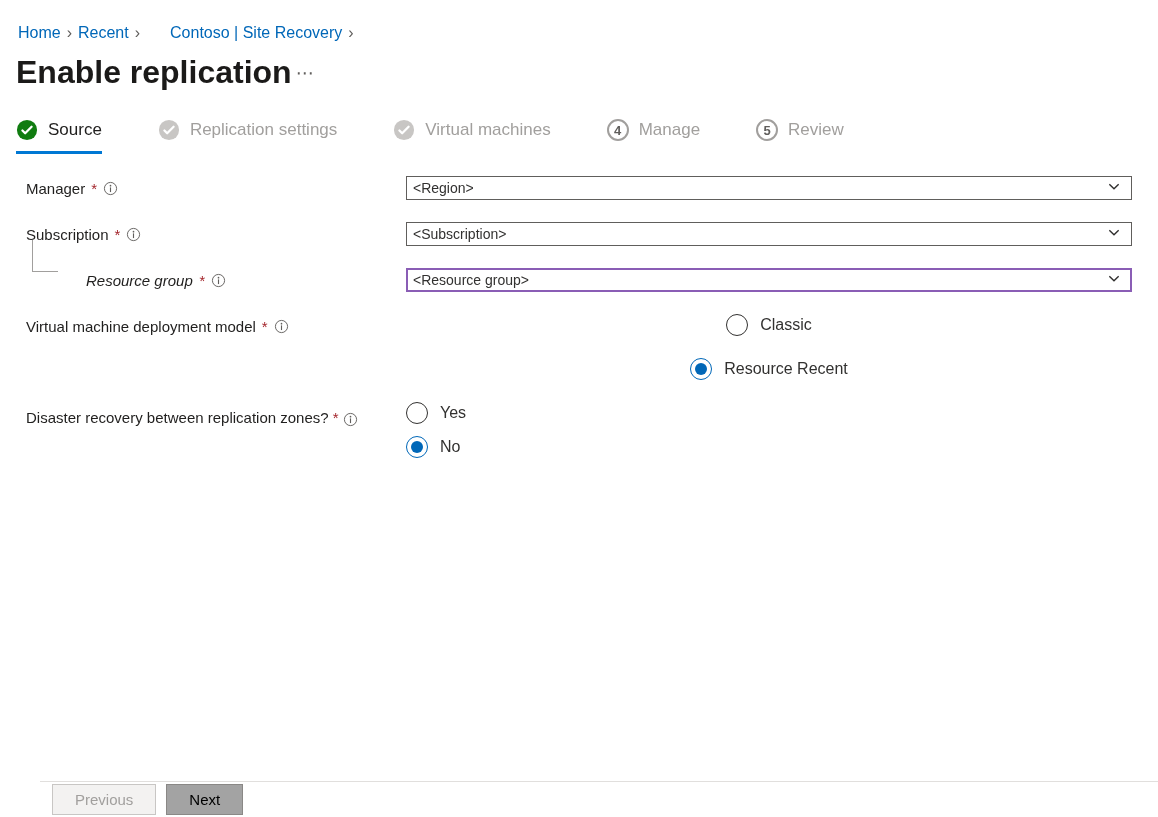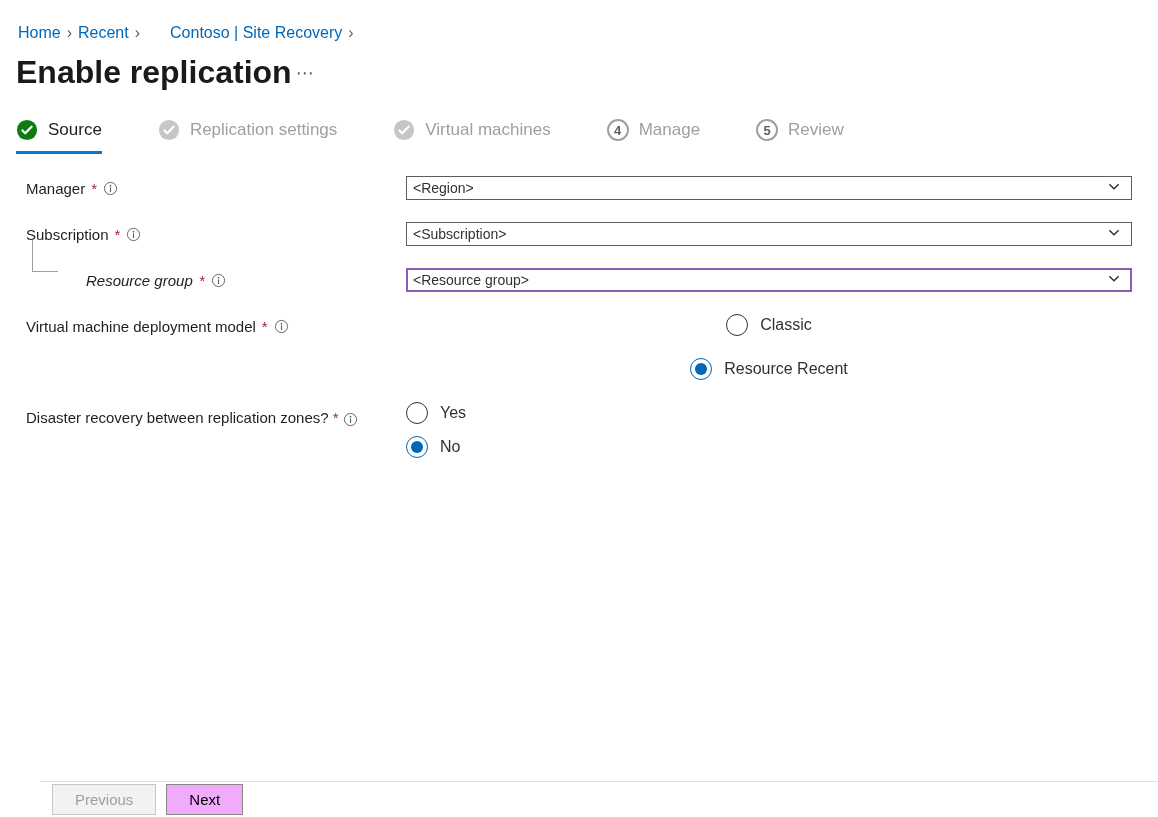--- a/index.html
+++ b/index.html
@@ -142,21 +142,21 @@
       position: absolute;
       left: 0; right: 0; bottom: 0;
       border-top: 1px solid #e1dfdd;
       padding: 2px 12px;
       display: flex; gap: 10px; margin-left: 40px;
     }
     .btn {
       font-size: 15px;
       padding: 6px 22px;
       border: 1px solid #8a8886;
-      background: #f0abfc;
+      background: #a3a3a3;
       cursor: pointer;
     }
     .btn.disabled {
       background: #f3f2f1;
       color: #a19f9d;
       border-color: #c8c6c4;
       cursor: default;
     }
   </style>
 </head>

